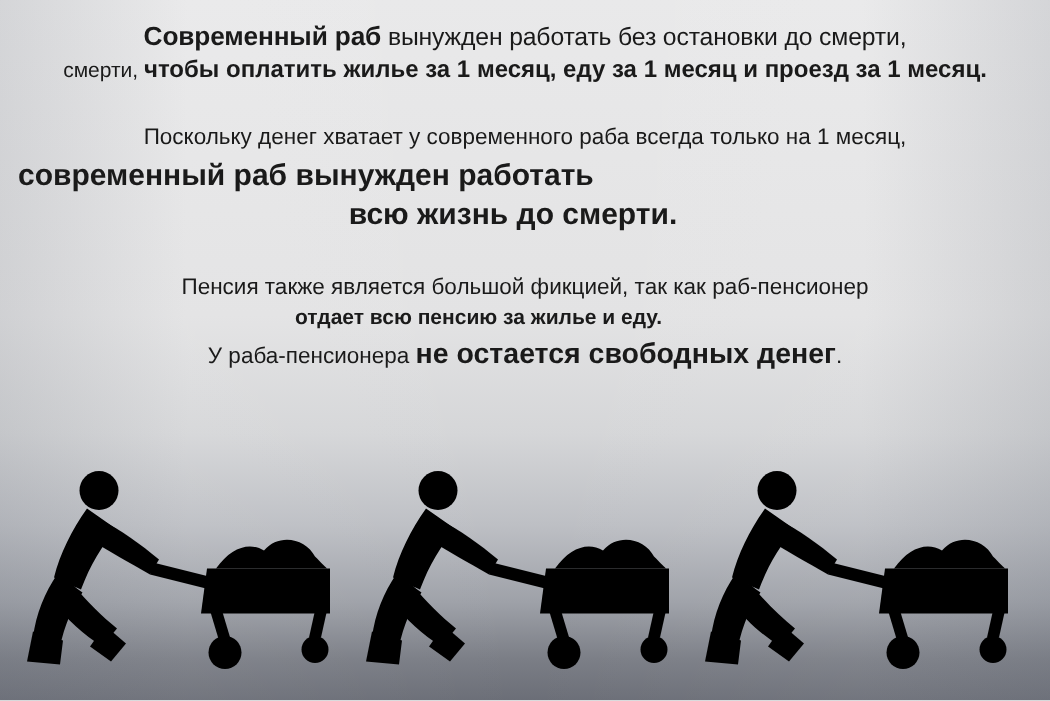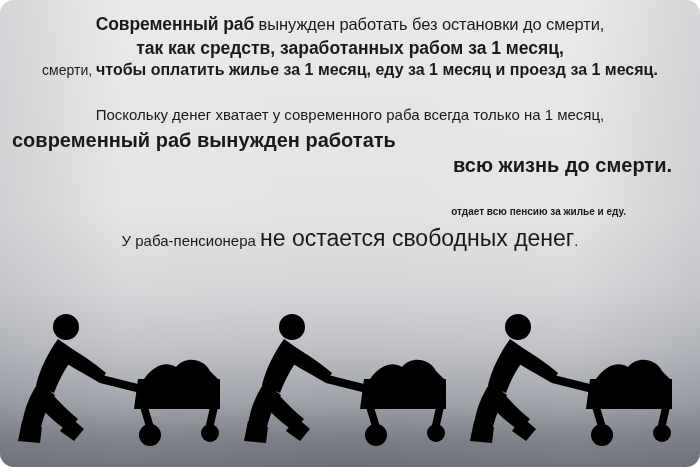--- a/index.html
+++ b/index.html
@@ -8,21 +8,20 @@
     background: #ffffff;
   }
   #poster {
     position: relative;
     width: 700px;
     height: 467px;
     overflow: hidden;
     background: linear-gradient(to bottom, #e9e9ea 0%, #e3e3e4 45%, #d5d6d8 62%, #bdbfc4 75%, #9ea1a8 86%, #7b7e86 94%, #6b6e77 100%);
     font-family: "Liberation Sans", sans-serif;
     color: #1a1a1a;
-    border-radius: 14px;
   }
   
   #poster::before {
     content: "";
     position: absolute;
     left: 0; top: 0; right: 0; bottom: 0;
     background: linear-gradient(to right, rgba(120,125,135,0.18) 0%, rgba(255,255,255,0.05) 18%, rgba(255,255,255,0.0) 50%, rgba(255,255,255,0.05) 82%, rgba(120,125,135,0.18) 100%);
     pointer-events: none;
   }
   .text-block {
@@ -67,42 +66,41 @@
     font-weight: bold;
     font-size: 20px;
     margin-top: 5px;
     text-align: left;
     padding-right: 16px;
   }
   .l6 {
     font-weight: bold;
     font-size: 20px;
     margin-top: 2px;
-    text-align: right;
+    text-align: center;
     padding-right: 16px;
   }
   
   #p3 { margin-top: 28px; }
   .l7 {
     font-size: 15px;
   }
   .l8 {
     font-weight: bold;
-    font-size: 10px;
+    font-size: 14px;
     margin-top: 2px;
-    text-align: right;
     padding-right: 62px;
   }
   .l9 {
     font-size: 15px;
     margin-top: 7px;
   }
   .l9 .big {
-    font-weight: normal;
-    font-size: 23px;
+    font-weight: bold;
+    font-size: 19px;
   }
   
   #figures {
     position: absolute;
     left: 0;
     bottom: 0;
     width: 700px;
     height: 180px;
     z-index: 3;
   }
@@ -118,33 +116,33 @@
 <body>
 
 <div id="poster">
 
   <div class="text-block">
 
     <div class="para" id="p1">
       <div class="l1">
         <span class="bold">Современный раб</span><span> вынужден работать без остановки до смерти,</span>
       </div>
-      <div class="l2">так как средств, заработанных рабом за 1 месяц,</div>
       <div class="l3">
         <span>смерти, </span><span class="bold">чтобы оплатить жилье за 1 месяц, еду за 1 месяц и проезд за 1 месяц.</span>
       </div>
     </div>
 
     <div class="para" id="p2">
       <div class="l4">Поскольку денег хватает у современного раба всегда только на 1 месяц,</div>
       <div class="l5">современный раб вынужден работать</div>
       <div class="l6">всю жизнь до смерти.</div>
     </div>
 
     <div class="para" id="p3">
+      <div class="l7">Пенсия также является большой фикцией, так как раб-пенсионер</div>
       <div class="l8">отдает всю пенсию за жилье и еду.</div>
       <div class="l9">
         <span>У раба-пенсионера </span><span class="big">не остается свободных денег</span><span>.</span>
       </div>
     </div>
 
   </div>
 
   <div id="figures">
 

